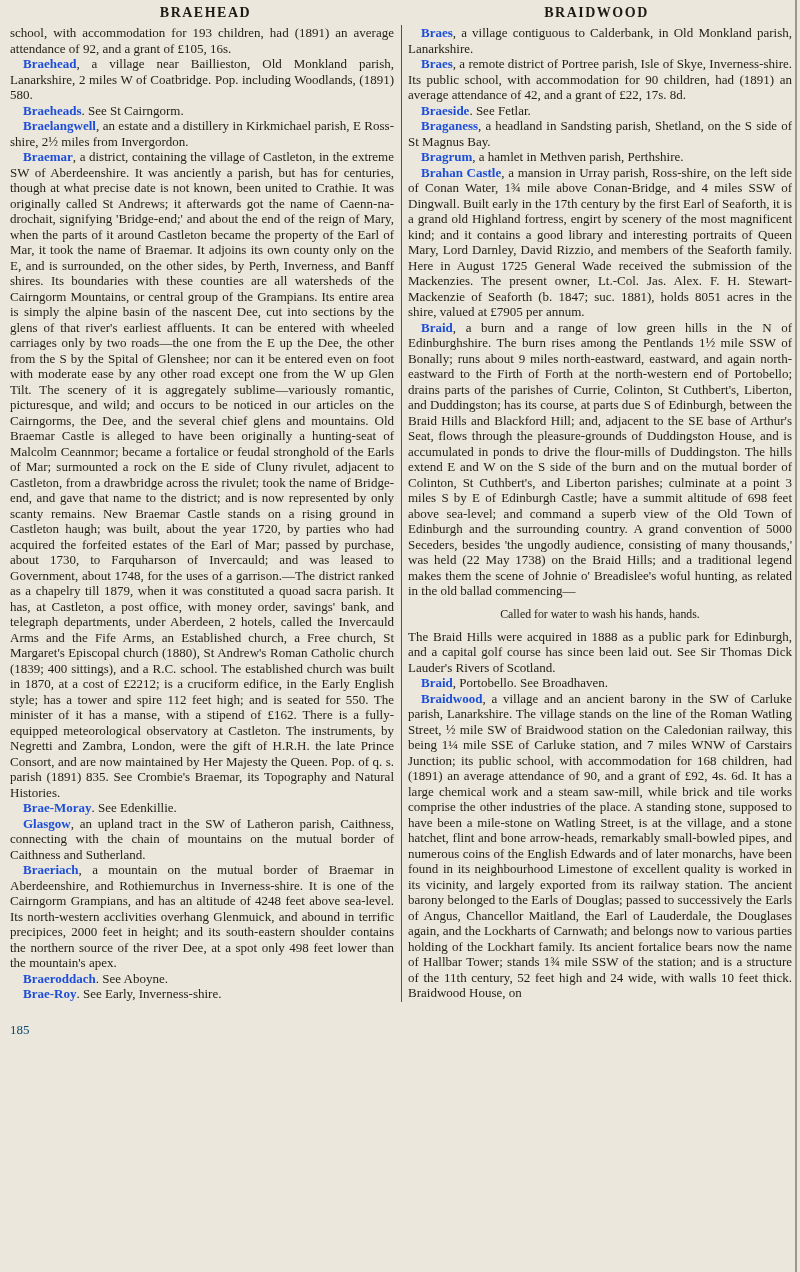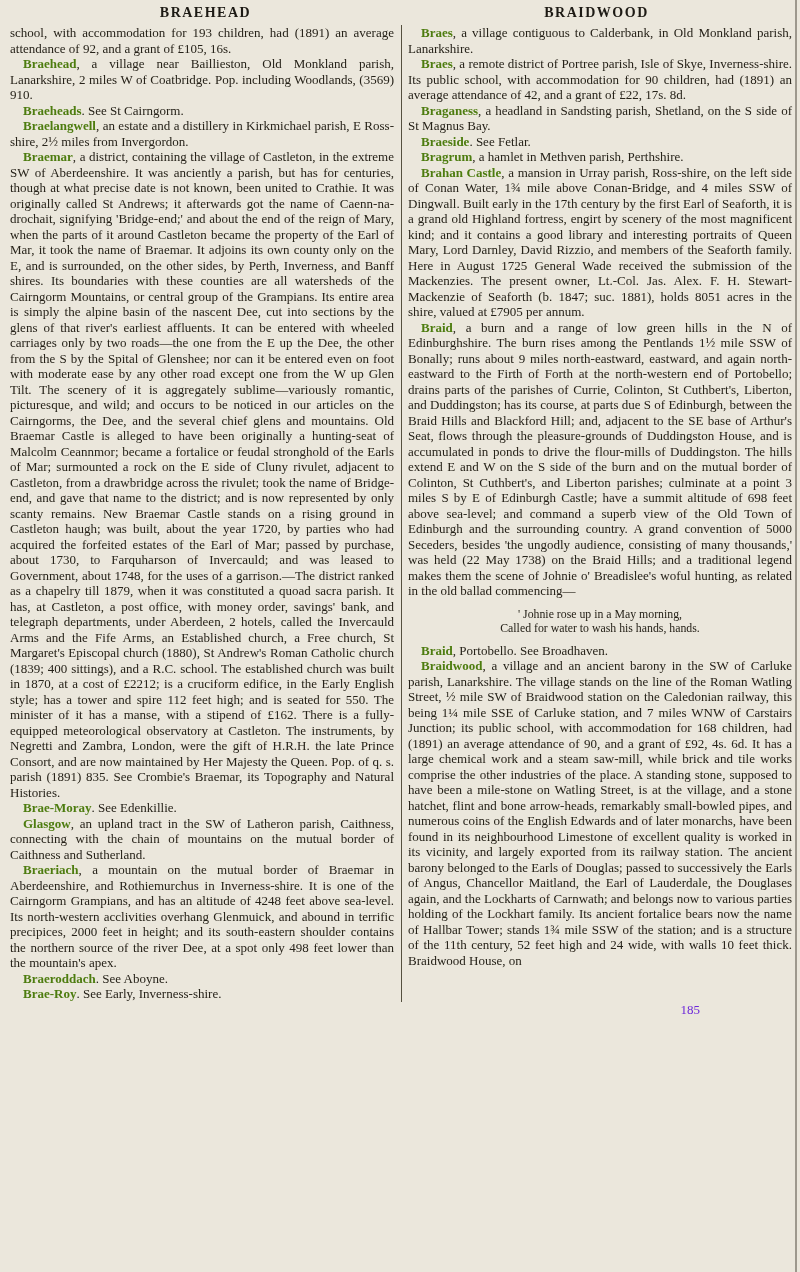--- a/index.html
+++ b/index.html
@@ -41,33 +41,32 @@
   .divider {
     width: 1px;
     background: #55503f;
     margin: 0 6px 0 7px;
   }
   p.entry {
     margin: 0;
     text-indent: 13px;
   }
   p.entry.no-indent { text-indent: 0; }
-  b.term { font-weight: bold; color: #4d7c0f; }
+  b.term { font-weight: bold; color: #1d4ed8; }
   .quote {
     text-align: center;
     font-size: 11.8px;
     line-height: 14px;
     margin: 8px 0 8px 0;
   }
   .page-number {
-    text-align: right;
     padding-right: 92px;
     font-size: 13px;
-    margin-top: 0;
-    color: #6d28d9;
+    margin-top: 20px;
+    color: #0c4a6e;
   }
   .scan-edge {
     position: absolute;
     right: 3px;
     top: 0;
     height: 1272px;
     width: 2px;
     background: rgba(62, 56, 44, 0.45);
   }
 </style>
@@ -75,42 +74,42 @@
 <body>
 
 <div class="page">
   <div class="titles">
     <div class="t">BRAEHEAD</div>
     <div class="t">BRAIDWOOD</div>
   </div>
   <div class="cols">
     <div class="col">
         <p class="entry no-indent"><span>school, with accommodation for 193 children, had (1891) an average attendance of 92, and a grant of £105, 16s.</span></p>
-        <p class="entry"><b class="term">Braehead</b><span>, a village near Baillieston, Old Monkland parish, Lanarkshire, 2 miles W of Coatbridge. Pop. including Woodlands, (3569) 910.</span></p>
+        <p class="entry"><b class="term">Braehead</b><span>, a village near Baillieston, Old Monkland parish, Lanarkshire, 2 miles W of Coatbridge. Pop. including Woodlands, (1891) 580.</span></p>
         <p class="entry"><b class="term">Braeheads</b><span>. See St Cairngorm.</span></p>
         <p class="entry"><b class="term">Braelangwell</b><span>, an estate and a distillery in Kirkmichael parish, E Ross-shire, 2½ miles from Invergordon.</span></p>
         <p class="entry"><b class="term">Braemar</b><span>, a district, containing the village of Castleton, in the extreme SW of Aberdeenshire. It was anciently a parish, but has for centuries, though at what precise date is not known, been united to Crathie. It was originally called St Andrews; it afterwards got the name of Caenn-na-drochait, signifying 'Bridge-end;' and about the end of the reign of Mary, when the parts of it around Castleton became the property of the Earl of Mar, it took the name of Braemar. It adjoins its own county only on the E, and is surrounded, on the other sides, by Perth, Inverness, and Banff shires. Its boundaries with these counties are all watersheds of the Cairngorm Mountains, or central group of the Grampians. Its entire area is simply the alpine basin of the nascent Dee, cut into sections by the glens of that river's earliest affluents. It can be entered with wheeled carriages only by two roads—the one from the E up the Dee, the other from the S by the Spital of Glenshee; nor can it be entered even on foot with moderate ease by any other road except one from the W up Glen Tilt. The scenery of it is aggregately sublime—variously romantic, picturesque, and wild; and occurs to be noticed in our articles on the Cairngorms, the Dee, and the several chief glens and mountains. Old Braemar Castle is alleged to have been originally a hunting-seat of Malcolm Ceannmor; became a fortalice or feudal stronghold of the Earls of Mar; surmounted a rock on the E side of Cluny rivulet, adjacent to Castleton, from a drawbridge across the rivulet; took the name of Bridge-end, and gave that name to the district; and is now represented by only scanty remains. New Braemar Castle stands on a rising ground in Castleton haugh; was built, about the year 1720, by parties who had acquired the forfeited estates of the Earl of Mar; passed by purchase, about 1730, to Farquharson of Invercauld; and was leased to Government, about 1748, for the uses of a garrison.—The district ranked as a chapelry till 1879, when it was constituted a quoad sacra parish. It has, at Castleton, a post office, with money order, savings' bank, and telegraph departments, under Aberdeen, 2 hotels, called the Invercauld Arms and the Fife Arms, an Established church, a Free church, St Margaret's Episcopal church (1880), St Andrew's Roman Catholic church (1839; 400 sittings), and a R.C. school. The established church was built in 1870, at a cost of £2212; is a cruciform edifice, in the Early English style; has a tower and spire 112 feet high; and is seated for 550. The minister of it has a manse, with a stipend of £162. There is a fully-equipped meteorological observatory at Castleton. The instruments, by Negretti and Zambra, London, were the gift of H.R.H. the late Prince Consort, and are now maintained by Her Majesty the Queen. Pop. of q. s. parish (1891) 835. See Crombie's Braemar, its Topography and Natural Histories.</span></p>
         <p class="entry"><b class="term">Brae-Moray</b><span>. See Edenkillie.</span></p>
         <p class="entry"><b class="term">Glasgow</b><span>, an upland tract in the SW of Latheron parish, Caithness, connecting with the chain of mountains on the mutual border of Caithness and Sutherland.</span></p>
         <p class="entry"><b class="term">Braeriach</b><span>, a mountain on the mutual border of Braemar in Aberdeenshire, and Rothiemurchus in Inverness-shire. It is one of the Cairngorm Grampians, and has an altitude of 4248 feet above sea-level. Its north-western acclivities overhang Glenmuick, and abound in terrific precipices, 2000 feet in height; and its south-eastern shoulder contains the northern source of the river Dee, at a spot only 498 feet lower than the mountain's apex.</span></p>
         <p class="entry"><b class="term">Braeroddach</b><span>. See Aboyne.</span></p>
         <p class="entry"><b class="term">Brae-Roy</b><span>. See Early, Inverness-shire.</span></p>
       </div>
     <div class="divider"></div>
     <div class="col">
         <p class="entry"><b class="term">Braes</b><span>, a village contiguous to Calderbank, in Old Monkland parish, Lanarkshire.</span></p>
         <p class="entry"><b class="term">Braes</b><span>, a remote district of Portree parish, Isle of Skye, Inverness-shire. Its public school, with accommodation for 90 children, had (1891) an average attendance of 42, and a grant of £22, 17s. 8d.</span></p>
+        <p class="entry"><b class="term">Braeside</b><span>. See Fetlar.</span></p>
         <p class="entry"><b class="term">Braganess</b><span>, a headland in Sandsting parish, Shetland, on the S side of St Magnus Bay.</span></p>
-        <p class="entry"><b class="term">Braeside</b><span>. See Fetlar.</span></p>
         <p class="entry"><b class="term">Bragrum</b><span>, a hamlet in Methven parish, Perthshire.</span></p>
         <p class="entry"><b class="term">Brahan Castle</b><span>, a mansion in Urray parish, Ross-shire, on the left side of Conan Water, 1¾ mile above Conan-Bridge, and 4 miles SSW of Dingwall. Built early in the 17th century by the first Earl of Seaforth, it is a grand old Highland fortress, engirt by scenery of the most magnificent kind; and it contains a good library and interesting portraits of Queen Mary, Lord Darnley, David Rizzio, and members of the Seaforth family. Here in August 1725 General Wade received the submission of the Mackenzies. The present owner, Lt.-Col. Jas. Alex. F. H. Stewart-Mackenzie of Seaforth (b. 1847; suc. 1881), holds 8051 acres in the shire, valued at £7905 per annum.</span></p>
         <p class="entry"><b class="term">Braid</b><span>, a burn and a range of low green hills in the N of Edinburghshire. The burn rises among the Pentlands 1½ mile SSW of Bonally; runs about 9 miles north-eastward, eastward, and again north-eastward to the Firth of Forth at the north-western end of Portobello; drains parts of the parishes of Currie, Colinton, St Cuthbert's, Liberton, and Duddingston; has its course, at parts due S of Edinburgh, between the Braid Hills and Blackford Hill; and, adjacent to the SE base of Arthur's Seat, flows through the pleasure-grounds of Duddingston House, and is accumulated in ponds to drive the flour-mills of Duddingston. The hills extend E and W on the S side of the burn and on the mutual border of Colinton, St Cuthbert's, and Liberton parishes; culminate at a point 3 miles S by E of Edinburgh Castle; have a summit altitude of 698 feet above sea-level; and command a superb view of the Old Town of Edinburgh and the surrounding country. A grand convention of 5000 Seceders, besides 'the ungodly audience, consisting of many thousands,' was held (22 May 1738) on the Braid Hills; and a traditional legend makes them the scene of Johnie o' Breadislee's woful hunting, as related in the old ballad commencing—</span></p>
         <div class="quote">
-          <div>' Johnie rose up in a May morning,</div>
           <div>Called for water to wash his hands, hands.</div>
         </div>
+        <p class="entry no-indent"><span>The Braid Hills were acquired in 1888 as a public park for Edinburgh, and a capital golf course has since been laid out. See Sir Thomas Dick Lauder's Rivers of Scotland.</span></p>
         <p class="entry"><b class="term">Braid</b><span>, Portobello. See Broadhaven.</span></p>
         <p class="entry"><b class="term">Braidwood</b><span>, a village and an ancient barony in the SW of Carluke parish, Lanarkshire. The village stands on the line of the Roman Watling Street, ½ mile SW of Braidwood station on the Caledonian railway, this being 1¼ mile SSE of Carluke station, and 7 miles WNW of Carstairs Junction; its public school, with accommodation for 168 children, had (1891) an average attendance of 90, and a grant of £92, 4s. 6d. It has a large chemical work and a steam saw-mill, while brick and tile works comprise the other industries of the place. A standing stone, supposed to have been a mile-stone on Watling Street, is at the village, and a stone hatchet, flint and bone arrow-heads, remarkably small-bowled pipes, and numerous coins of the English Edwards and of later monarchs, have been found in its neighbourhood Limestone of excellent quality is worked in its vicinity, and largely exported from its railway station. The ancient barony belonged to the Earls of Douglas; passed to successively the Earls of Angus, Chancellor Maitland, the Earl of Lauderdale, the Douglases again, and the Lockharts of Carnwath; and belongs now to various parties holding of the Lockhart family. Its ancient fortalice bears now the name of Hallbar Tower; stands 1¾ mile SSW of the station; and is a structure of the 11th century, 52 feet high and 24 wide, with walls 10 feet thick. Braidwood House, on</span></p>
       </div>
   </div>
   <div class="page-number">185</div>
 </div>
 <div class="scan-edge"></div>
 
 </body></html>

